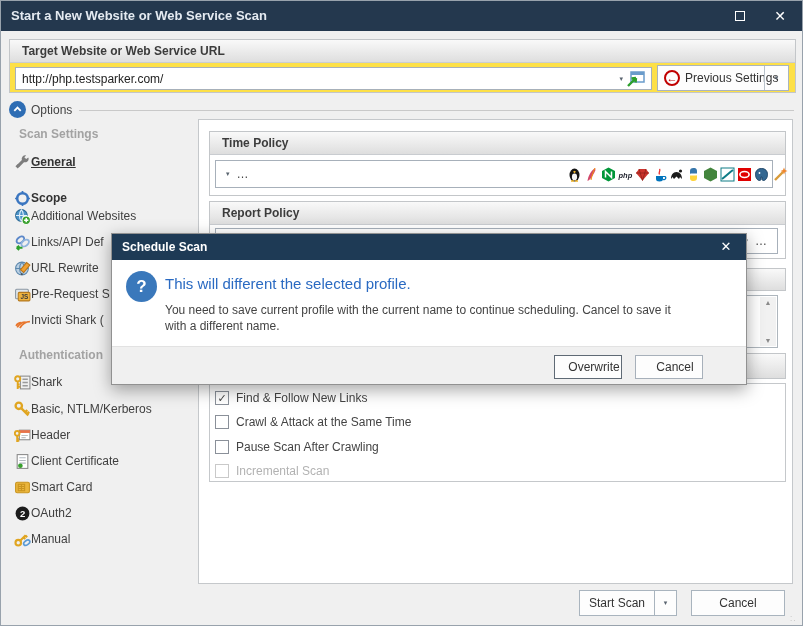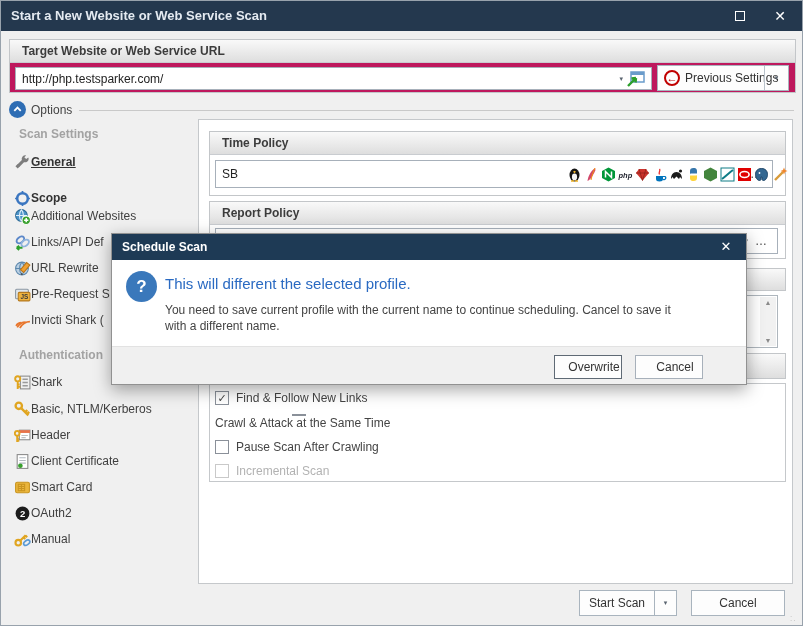--- a/index.html
+++ b/index.html
@@ -8,21 +8,21 @@
 
   
   .titlebar { position:absolute; left:0; top:0; width:803px; height:30px; background:#24384e; }
   .titlebar .title { position:absolute; left:10px; top:0; line-height:30px; color:#e4eaf1; font-size:13px; font-weight:bold; }
   .tb-btn { position:absolute; top:0; width:32px; height:30px; display:flex; align-items:center; justify-content:center; color:#fff; cursor:default; }
   .tb-max { right:48px; }
   .tb-max .sq { width:10px; height:10px; border:1.5px solid #fff; }
   .tb-close { right:8px; font-size:14px; }
 
   
-  .grp { position:absolute; border:1px solid #c3c6c9; background:#be185d; }
+  .grp { position:absolute; border:1px solid #c3c6c9; background:#fde047; }
   .grp-head { height:23px; background:linear-gradient(#f9f9f9,#dedede); border-bottom:1px solid #c9ccd0; line-height:23px; padding-left:12px; font-weight:bold; color:#3c3c3c; }
 
   
   .input { position:absolute; background:#fff; border:1px solid #a7b0ba; display:flex; align-items:center; padding:0 6px; color:#222; }
   .caret { font-size:7px; color:#5a6570; padding:0 4px; }
   .more { font-size:12px; color:#444; letter-spacing:1px; padding:0 3px; }
   .btn { position:absolute; background:#fdfdfd; border:1px solid #a9b4be; display:flex; align-items:center; justify-content:center; color:#333; }
 
   .prev-btn { left:656px; top:64px; width:132px; height:26px; justify-content:flex-start; padding-left:6px; }
   .prev-split { position:absolute; right:0; top:0; width:24px; height:24px; border-left:1px solid #b9c2ca; display:flex; align-items:center; justify-content:center; }
@@ -242,21 +242,20 @@
       </svg>
     <span class="lbl">Manual</span>
   </div>
 
   <div class="main-panel"></div>
 
   <div class="grp" style="left:208px; top:130px; width:577px; height:65px; background:#fff;">
     <div class="grp-head">Time Policy</div>
   </div>
   <div class="input sp-input">
-    <span style="flex:1;">SB</span>
     <span class="sp-icons">
       <svg viewBox="0 0 15 15">
           <ellipse cx="7.5" cy="8" rx="5" ry="6.5" fill="#141414"></ellipse>
           <ellipse cx="7.5" cy="10" rx="2.6" ry="3.4" fill="#f5f5f5"></ellipse>
           <path d="M6 4.8l1.5 1.4 1.5-1.4-1.5-1z" fill="#f0b429"></path>
           <path d="M4 14h3 M8 14h3" stroke="#f0b429" stroke-width="1.6"></path>
         </svg>
       <svg viewBox="0 0 15 15">
           <path d="M11 1C7 4 4 9 3.5 14 6 13 9 9 11.5 3z" fill="#d2476a"></path>
           <path d="M11 1C9.5 4 8 8 7 13" stroke="#f29111" stroke-width="1" fill="none"></path>
@@ -327,21 +326,21 @@
       <span style="bottom:2px;">▼</span>
     </div>
   </div>
   <div class="grp-head" style="position:absolute; left:208px; top:352px; width:577px; height:26px; border:1px solid #c3c6c9;"></div>
 
   <div class="crawl-grp">
     <div class="cb-row" style="top:6px;">
       <span class="cb-box">✓</span>
       <span class="cb-lbl">Find &amp; Follow New Links</span>
     </div>
-    <div class="cb-row" style="top:30px;flex-direction:column;">
+    <div class="cb-row" style="top:30px;">
       <span class="cb-box"></span>
       <span class="cb-lbl">Crawl &amp; Attack at the Same Time</span>
     </div>
     <div class="cb-row" style="top:55px;text-align:center;">
       <span class="cb-box"></span>
       <span class="cb-lbl">Pause Scan After Crawling</span>
     </div>
     <div class="cb-row disabled" style="top:79px;">
       <span class="cb-box"></span>
       <span class="cb-lbl">Incremental Scan</span>

